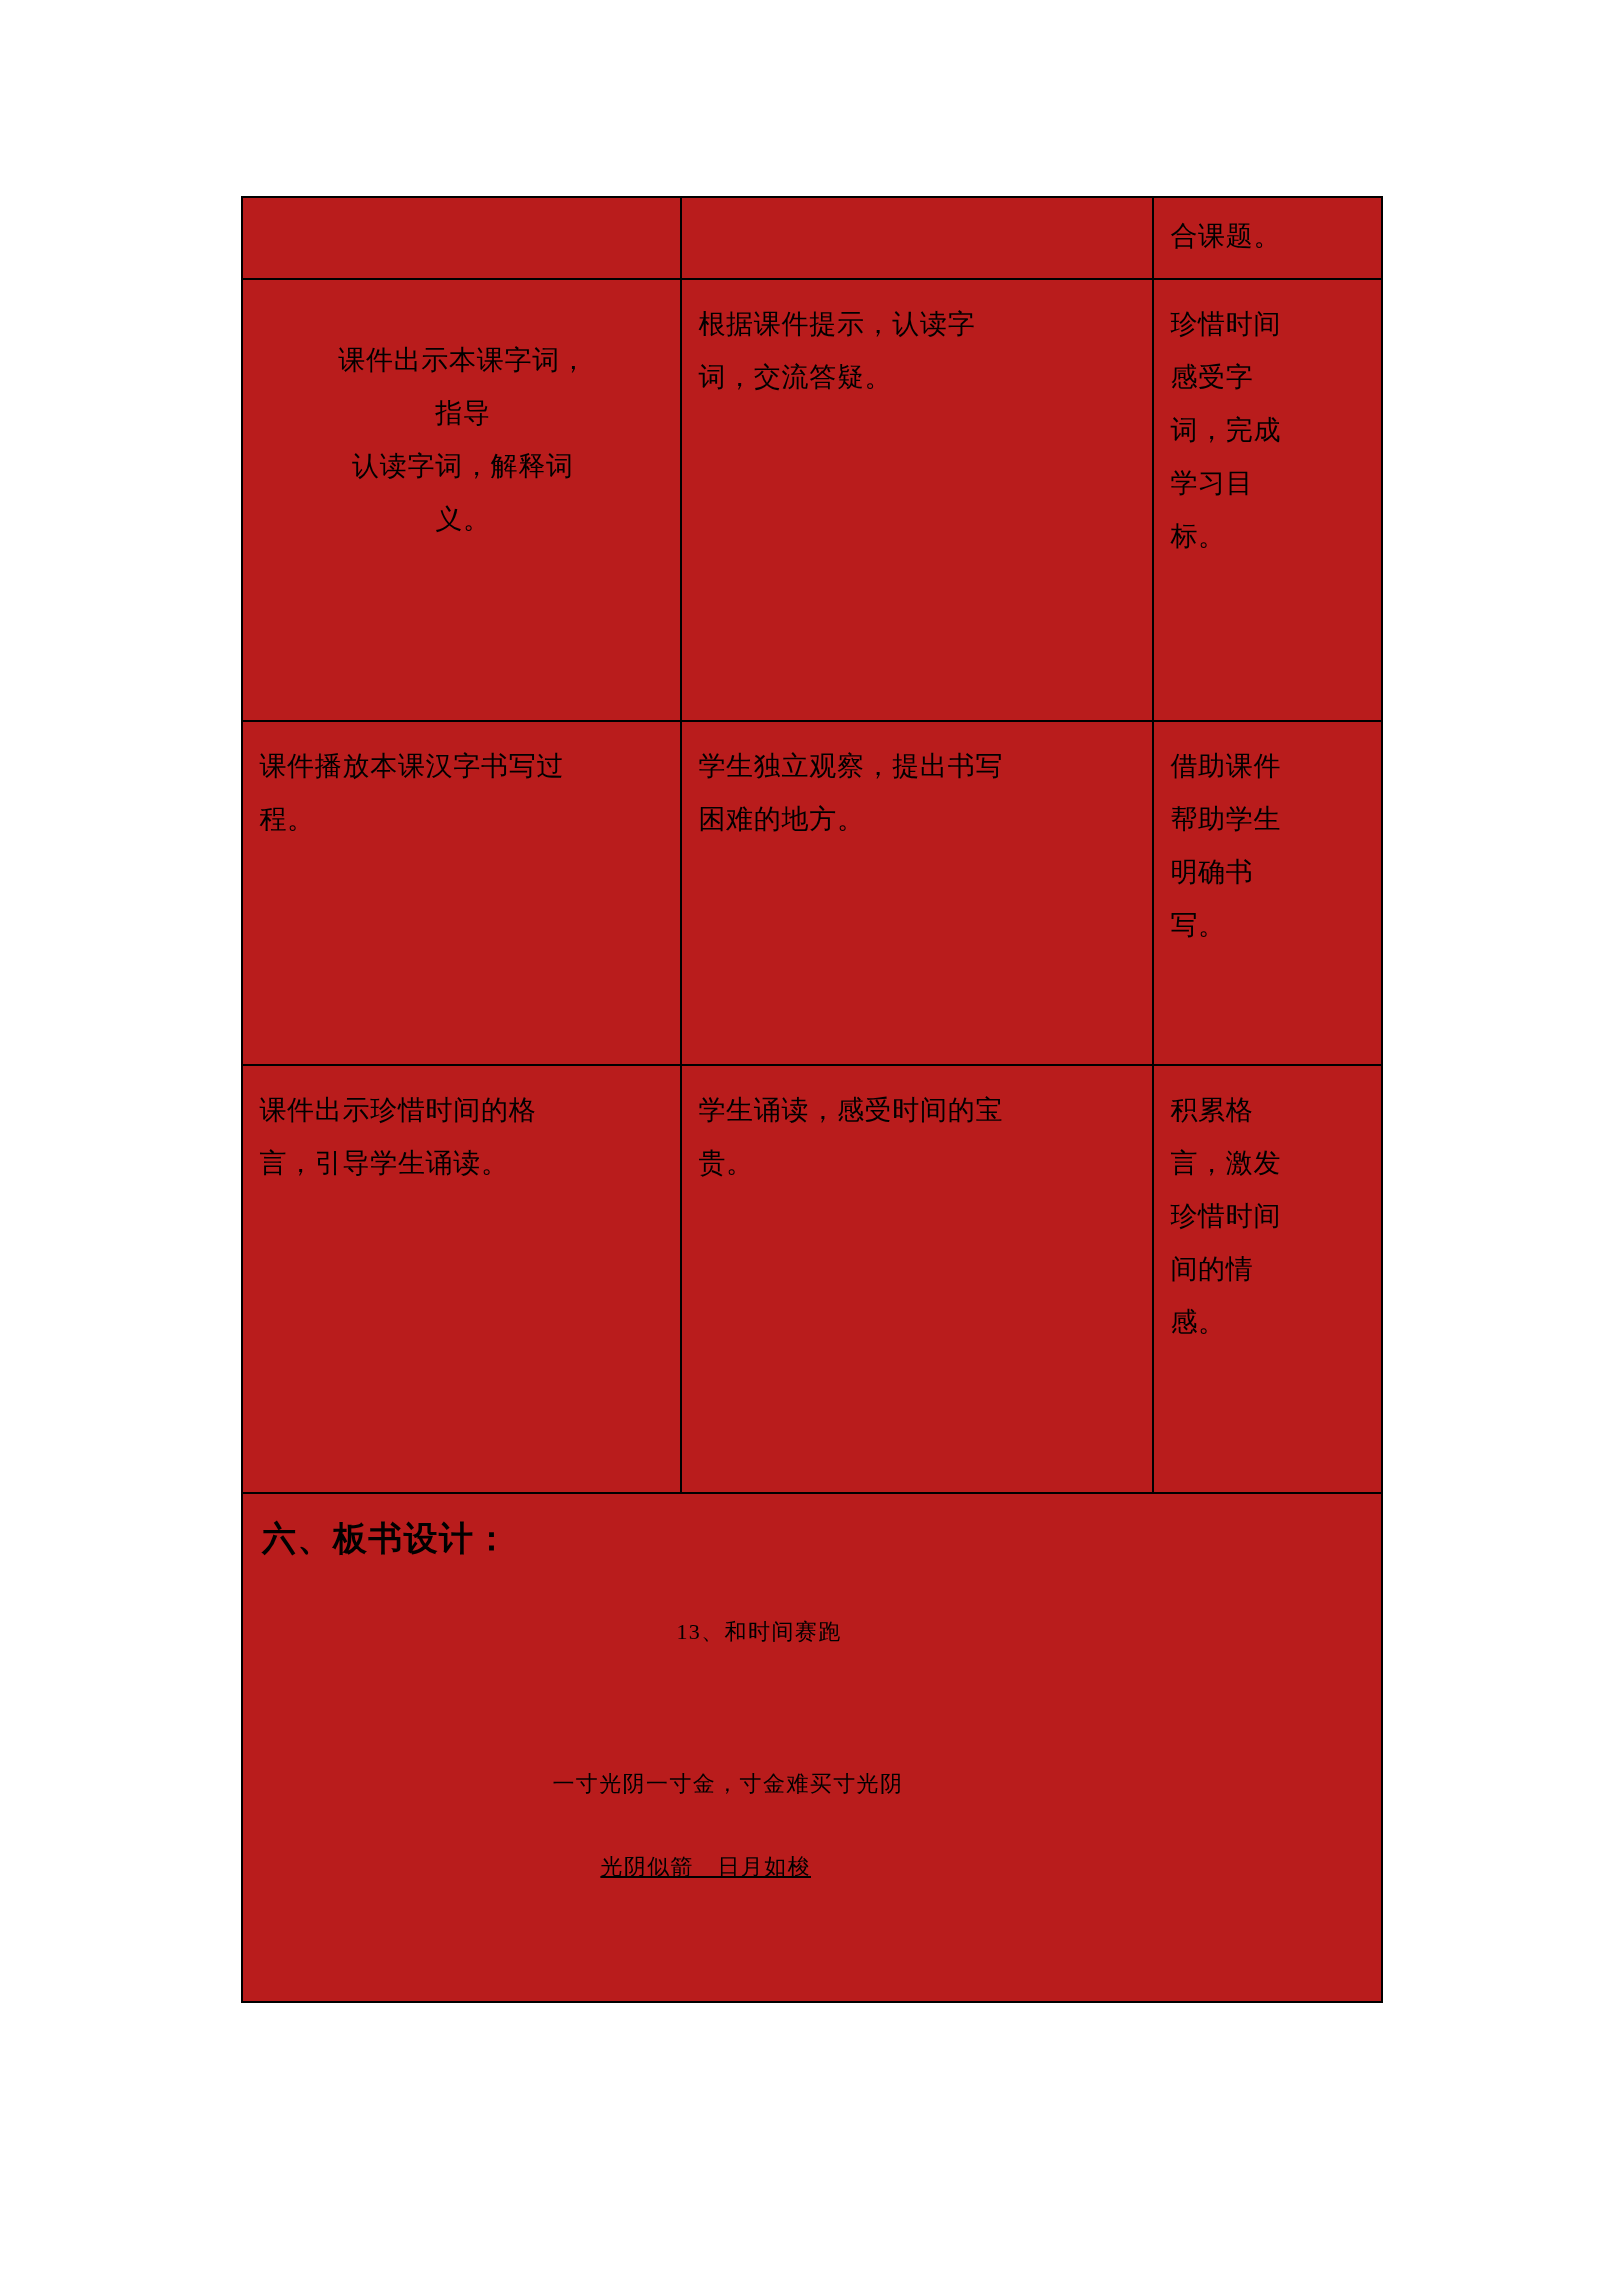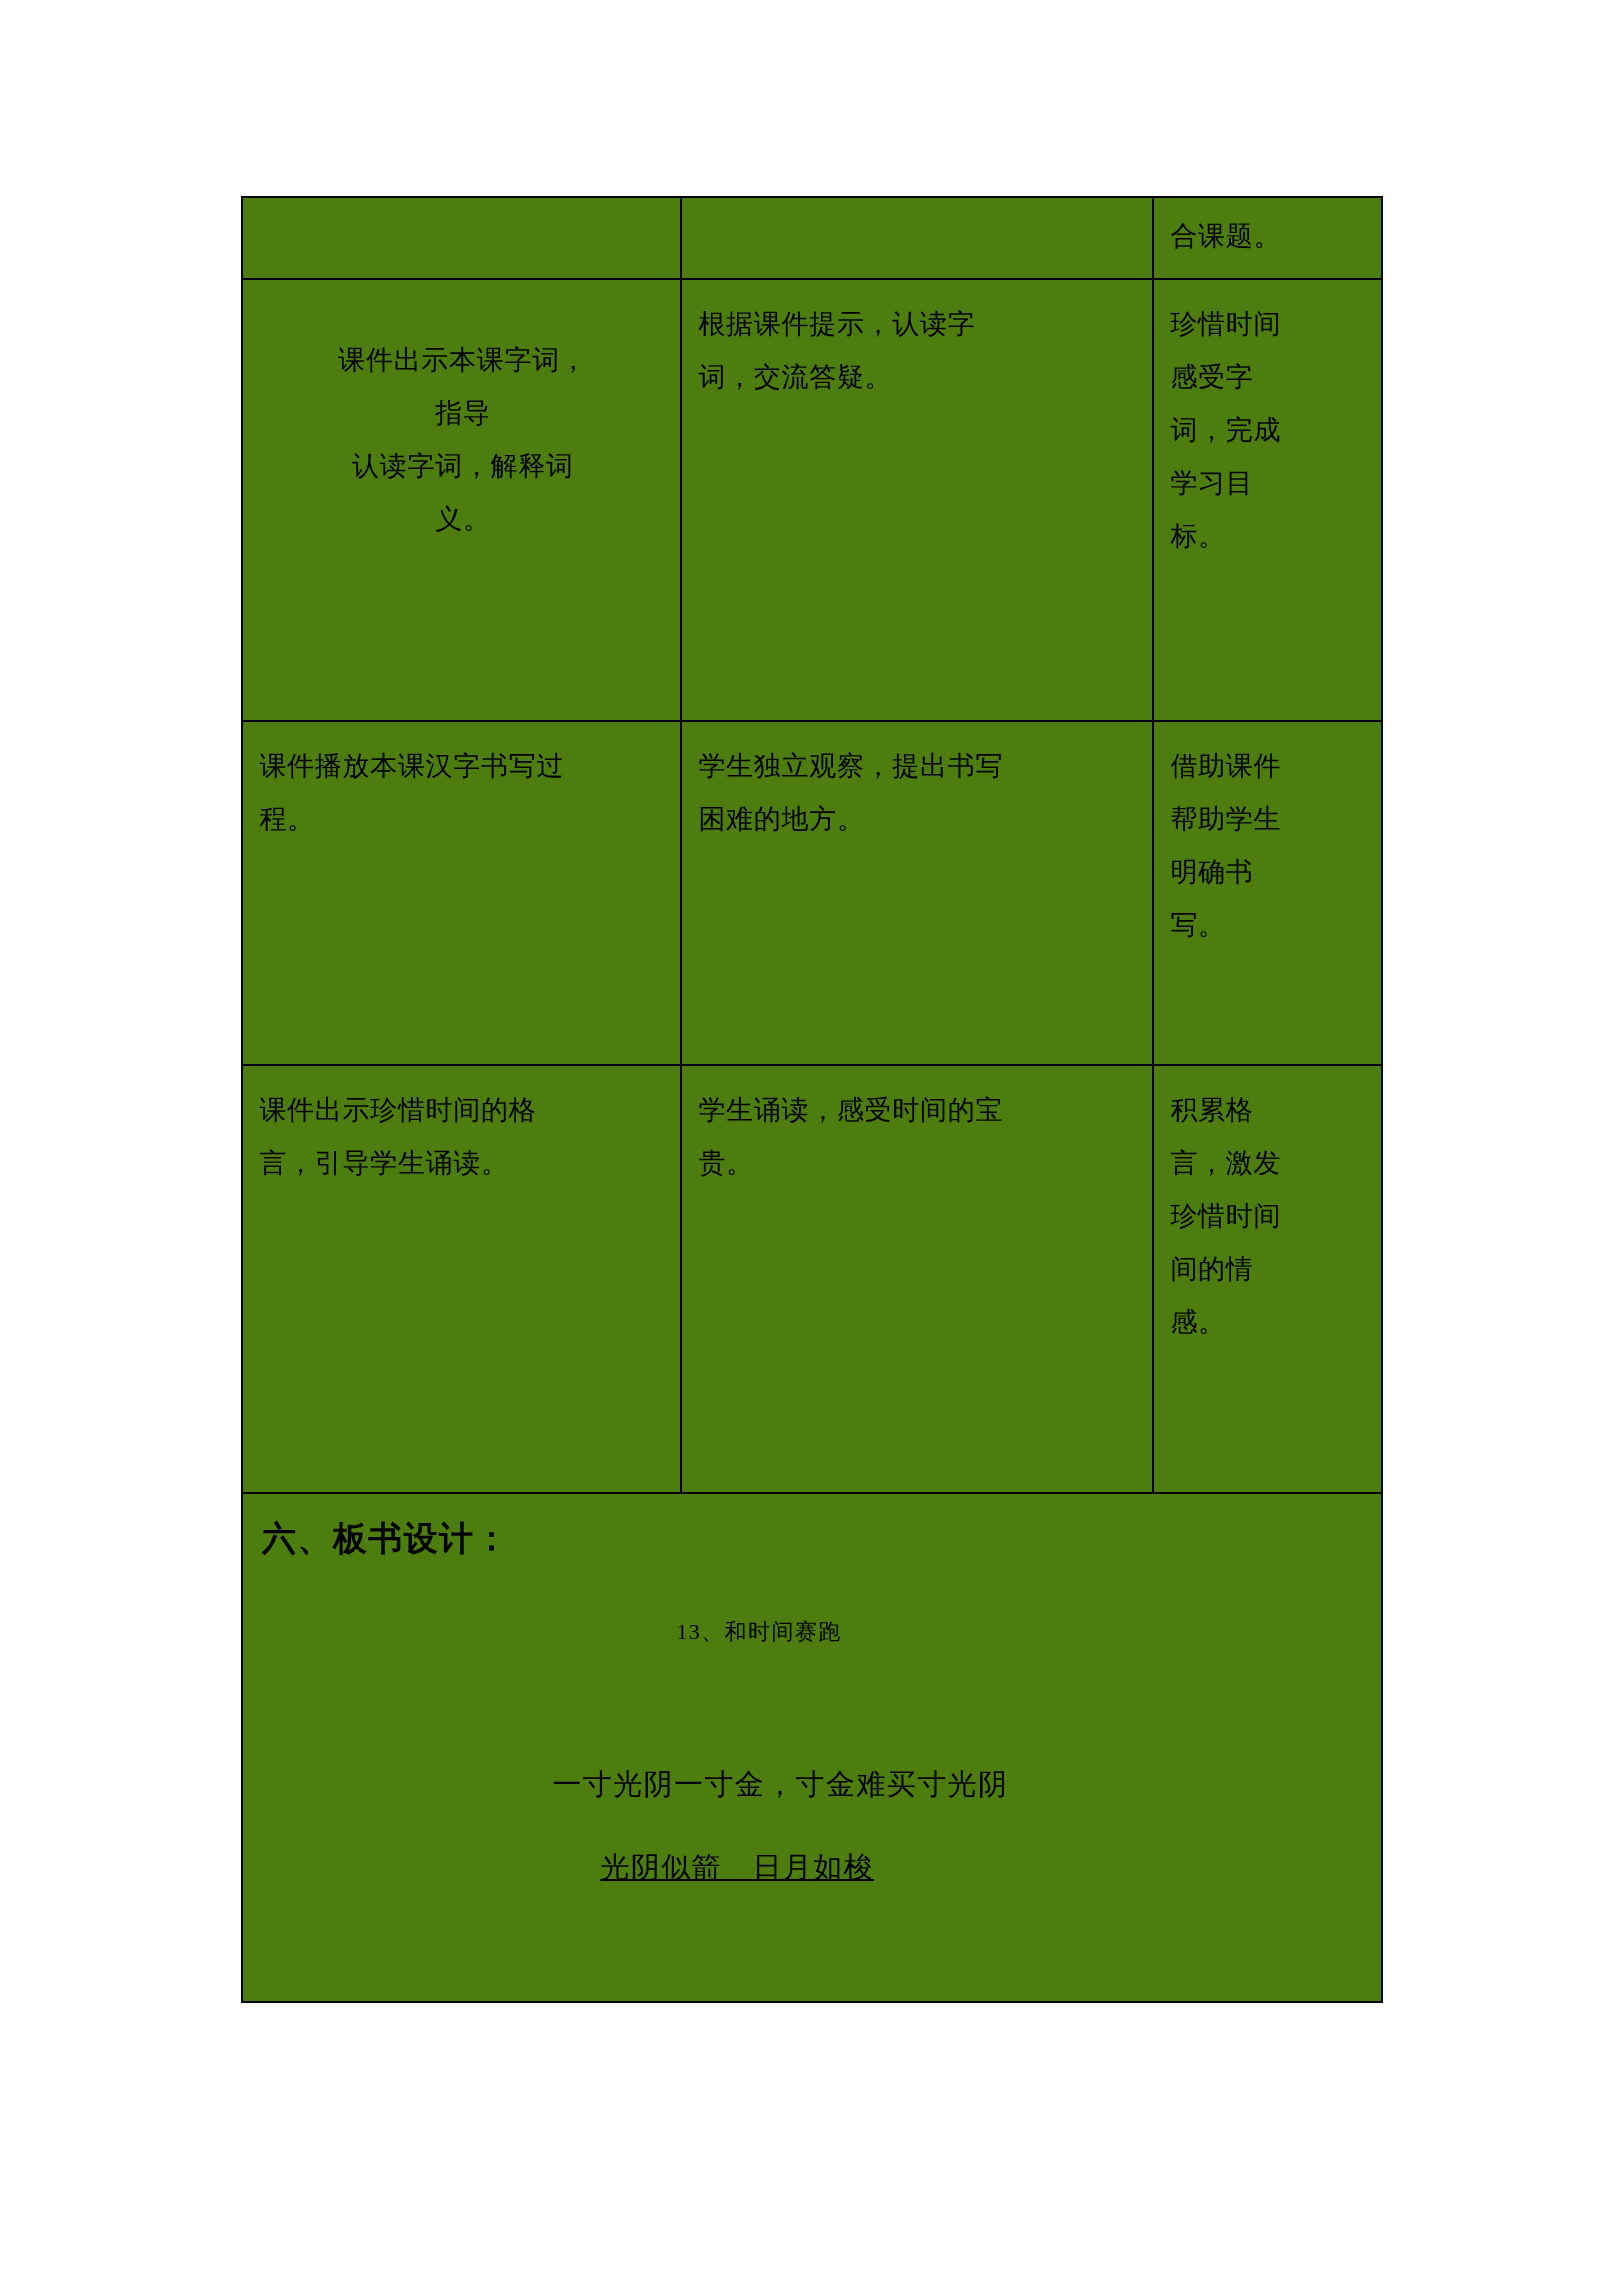--- a/index.html
+++ b/index.html
@@ -27,21 +27,21 @@
     left: 241px;
     top: 196px;
     width: 1141px;
     border-collapse: collapse;
     table-layout: fixed;
   }
   .lesson-table td {
     border: 2px solid #000000;
     vertical-align: top;
     padding: 0;
-    background: #4d7c0f;
+    background: #b91c1c;
   }
   .col-a { width: 439px; }
   .col-b { width: 472px; }
   .col-c { width: 229px; }
 
   .cell-pad {
     padding: 17.7px 13.6px 15px 16.4px;
     font-size: 27px;
     line-height: 53px;
     letter-spacing: 0.7px;
@@ -80,21 +80,21 @@
     font-size: 22px;
     line-height: 48px;
     letter-spacing: 1.4px;
     margin: 45px 0 0 0;
     padding-left: 417px;
   }
   .board-proverbs {
     margin-top: 102px;
   }
   .proverb {
-    font-size: 29px;
+    font-size: 22px;
     line-height: 52px;
     letter-spacing: 1.4px;
     display: block;
     white-space: pre;
   }
   .proverb-1 { padding-left: 293px; }
   .proverb-2 { padding-left: 341px; margin-top: 31px; text-decoration: underline; }
 </style>
 </head>
 <body>

